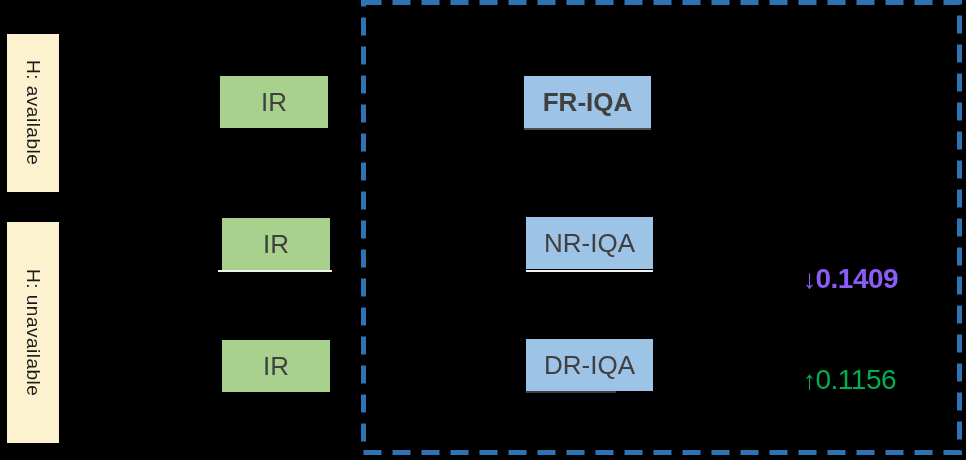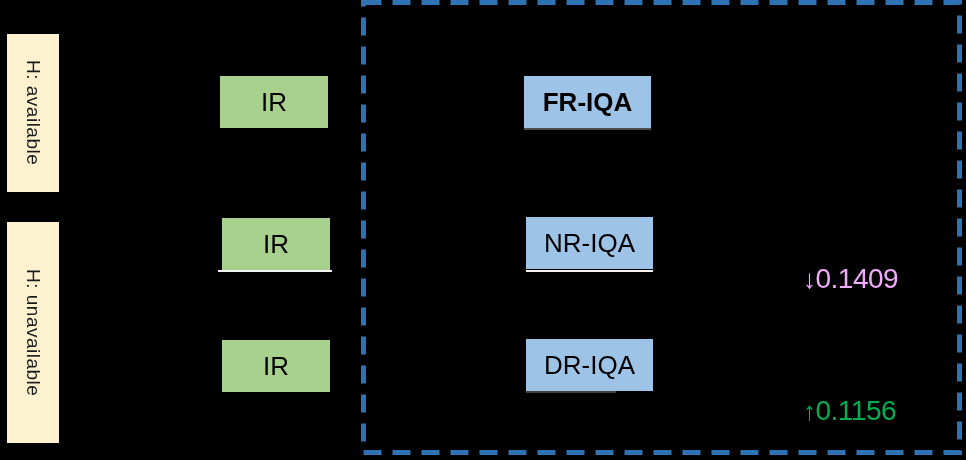--- a/index.html
+++ b/index.html
@@ -28,21 +28,21 @@
     color: #1a1a1a;
     letter-spacing: 0.5px;
   }
   .vlabel.avail   { left: 7px;  top: 34px;  width: 52px; height: 158px; }
   .vlabel.unavail { left: 7px;  top: 222px; width: 52px; height: 221px; }
   .box {
     position: absolute;
     display: flex;
     align-items: center;
     justify-content: center;
-    color: #000000;
+    color: #404040;
     font-size: 26px;
   }
   .ir  { background: #a9d18e; width: 108px; height: 52px; }
   .iqa { background: #9dc3e6; width: 127px; height: 52px; }
   .ir.r1  { left: 220px; top: 76px;  }
   .ir.r2  { left: 222px; top: 218px; }
   .ir.r3  { left: 222px; top: 340px; }
   .iqa.r1 { left: 524px; top: 76px; font-weight: bold;  }
   .iqa.r2 { left: 526px; top: 217px; }
   .iqa.r3 { left: 526px; top: 339px; }
@@ -55,22 +55,22 @@
   .edge-line.nr   { left: 526px; top: 270px; width: 127px; opacity: 0.95; }
   .edge-line.fr   { left: 524px; top: 128px; width: 127px; opacity: 0.30; }
   .edge-line.dr   { left: 526px; top: 391px; width: 90px;  opacity: 0.25; }
   .metric {
     position: absolute;
     font-size: 28px;
     white-space: nowrap;
     letter-spacing: -0.5px;
   }
   .metric .arrow { font-size: 26px; }
-  .metric.decrease { left: 803px; top: 263px; color: #f0abfc; }
-  .metric.increase { left: 803px; top: 395px; color: #00b050; }
+  .metric.decrease { left: 803px; top: 263px; color: #8b5cf6; font-weight: bold; }
+  .metric.increase { left: 803px; top: 364px; color: #00b050; }
 </style>
 </head>
 <body>
 
 <div class="canvas">
 
   <svg class="dashed-layer" width="966" height="460" viewBox="0 0 966 460">
     <rect x="363.5" y="2.5" width="596" height="450" fill="none" stroke="#2e74b5" stroke-width="5" stroke-dasharray="18 11"></rect>
   </svg>
 

